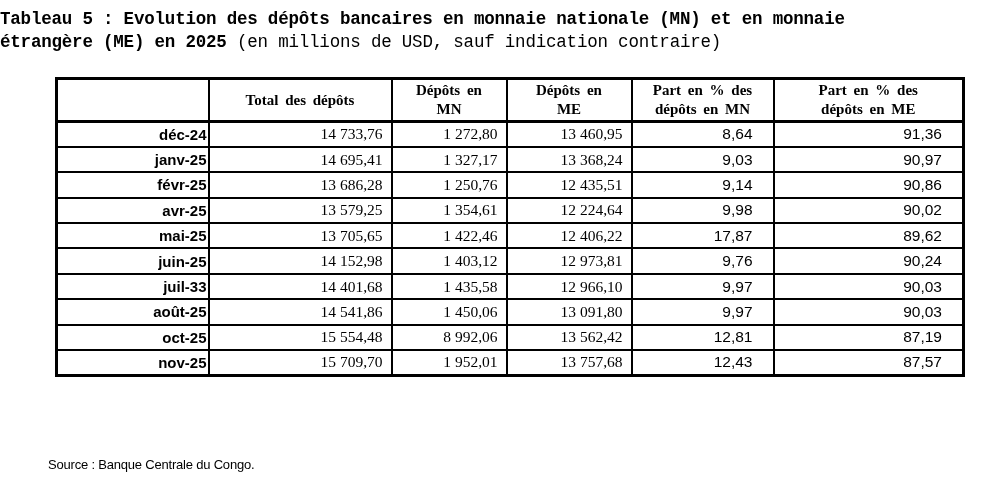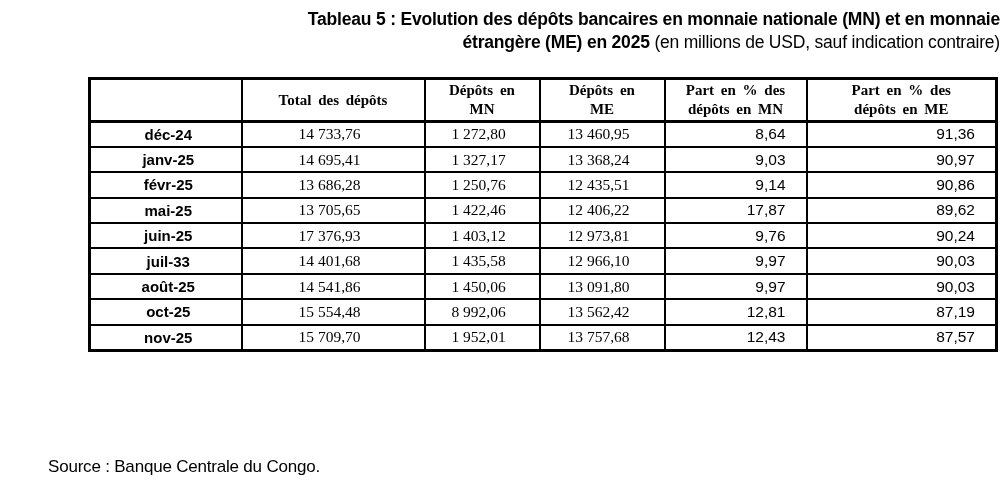--- a/index.html
+++ b/index.html
@@ -13,39 +13,38 @@
     height: 494px;
     background: #ffffff;
     overflow: hidden;
     color: #000000;
   }
   .title {
     position: absolute;
     top: 8px;
     left: 0;
     width: 1000px;
-    text-align: right;
-    font-family: Liberation Sans, sans-serif;
+    text-align: left;
+    font-family: Liberation Mono, monospace;
     font-size: 17.5px;
     line-height: 23px;
     letter-spacing: -0.2px;
     color: #000000;
   }
   .title .bold { font-weight: bold; }
   .title .regular { font-weight: normal; }
 
   table.deposits {
     position: absolute;
     top: 77px;
     left: 55px;
     width: 907px;
     border-collapse: collapse;
     table-layout: fixed;
     border: 3px solid #000000;
-    margin-left: 33px;
   }
   table.deposits th,
   table.deposits td {
     border: 2px solid #000000;
     background: #ffffff;
     white-space: nowrap;
     overflow: hidden;
     box-sizing: border-box;
   }
   table.deposits thead th {
@@ -58,43 +57,43 @@
     vertical-align: middle;
     word-spacing: 3px;
     border-bottom-width: 3px;
   }
   .hline:empty { display: none; }
   table.deposits tbody td { height: 25.4px; vertical-align: middle; }
   td.c-month {
     font-family: "Liberation Sans", sans-serif;
     font-weight: bold;
     font-size: 15px;
-    text-align: center;
+    text-align: right;
     padding-left: 6px;
   }
   td.c-serif {
     font-family: "Liberation Serif", serif;
     font-weight: normal;
     font-size: 15.5px;
-    text-align: center;
+    text-align: right;
     padding-right: 8px;
   }
   td.c-part {
     font-family: "Liberation Sans", sans-serif;
     font-weight: normal;
     font-size: 15.5px;
     text-align: right;
     padding-right: 20px;
   }
   .source {
     position: absolute;
     top: 457px;
     left: 48px;
     font-family: "Liberation Sans", sans-serif;
-    font-size: 17px;
+    font-size: 13px;
     letter-spacing: -0.2px;
     color: #000000;
   }
 </style>
 </head>
 <body>
 
 <div class="page">
 
   <div class="title">
@@ -161,30 +160,38 @@
       </tr>
       <tr>
         <td class="c-month">févr-25</td>
         <td class="c-serif">13 686,28</td>
         <td class="c-serif">1 250,76</td>
         <td class="c-serif">12 435,51</td>
         <td class="c-part">9,14</td>
         <td class="c-part">90,86</td>
       </tr>
       <tr>
+        <td class="c-month">avr-25</td>
+        <td class="c-serif">13 579,25</td>
+        <td class="c-serif">1 354,61</td>
+        <td class="c-serif">12 224,64</td>
+        <td class="c-part">9,98</td>
+        <td class="c-part">90,02</td>
+      </tr>
+      <tr>
         <td class="c-month">mai-25</td>
         <td class="c-serif">13 705,65</td>
         <td class="c-serif">1 422,46</td>
         <td class="c-serif">12 406,22</td>
         <td class="c-part">17,87</td>
         <td class="c-part">89,62</td>
       </tr>
       <tr>
         <td class="c-month">juin-25</td>
-        <td class="c-serif">17 376,93</td>
+        <td class="c-serif">14 152,98</td>
         <td class="c-serif">1 403,12</td>
         <td class="c-serif">12 973,81</td>
         <td class="c-part">9,76</td>
         <td class="c-part">90,24</td>
       </tr>
       <tr>
         <td class="c-month">juil-33</td>
         <td class="c-serif">14 401,68</td>
         <td class="c-serif">1 435,58</td>
         <td class="c-serif">12 966,10</td>

